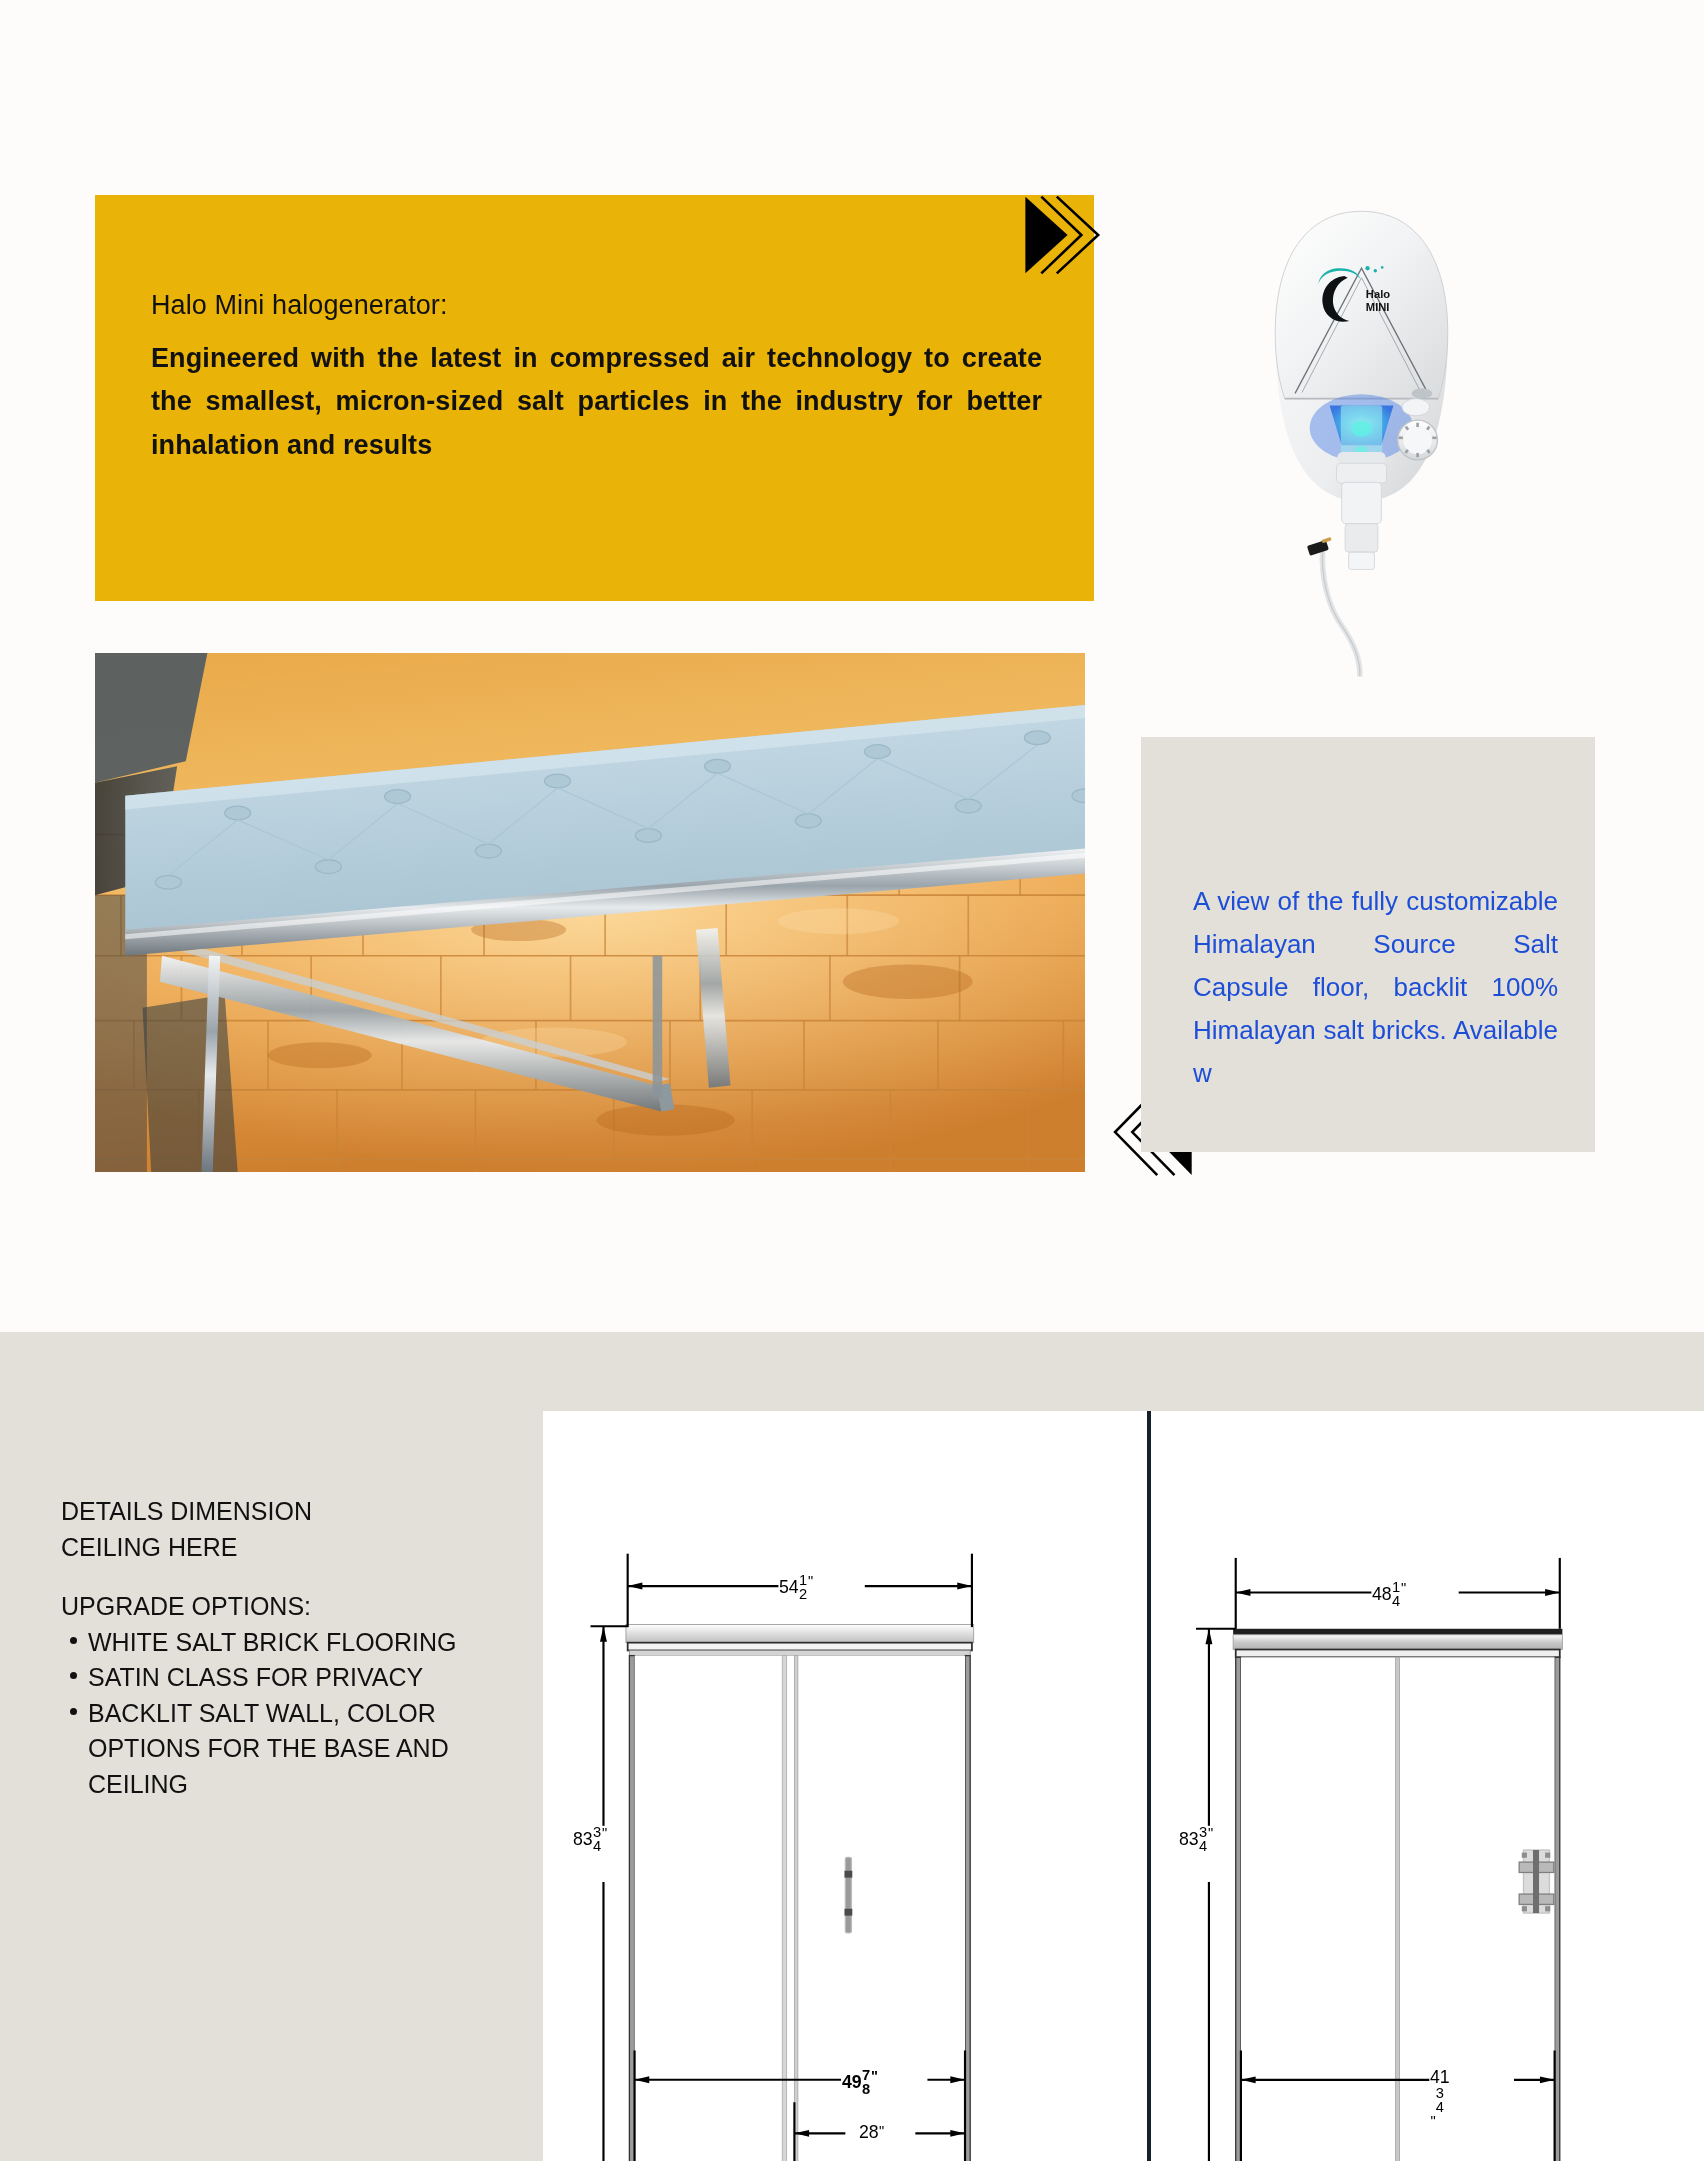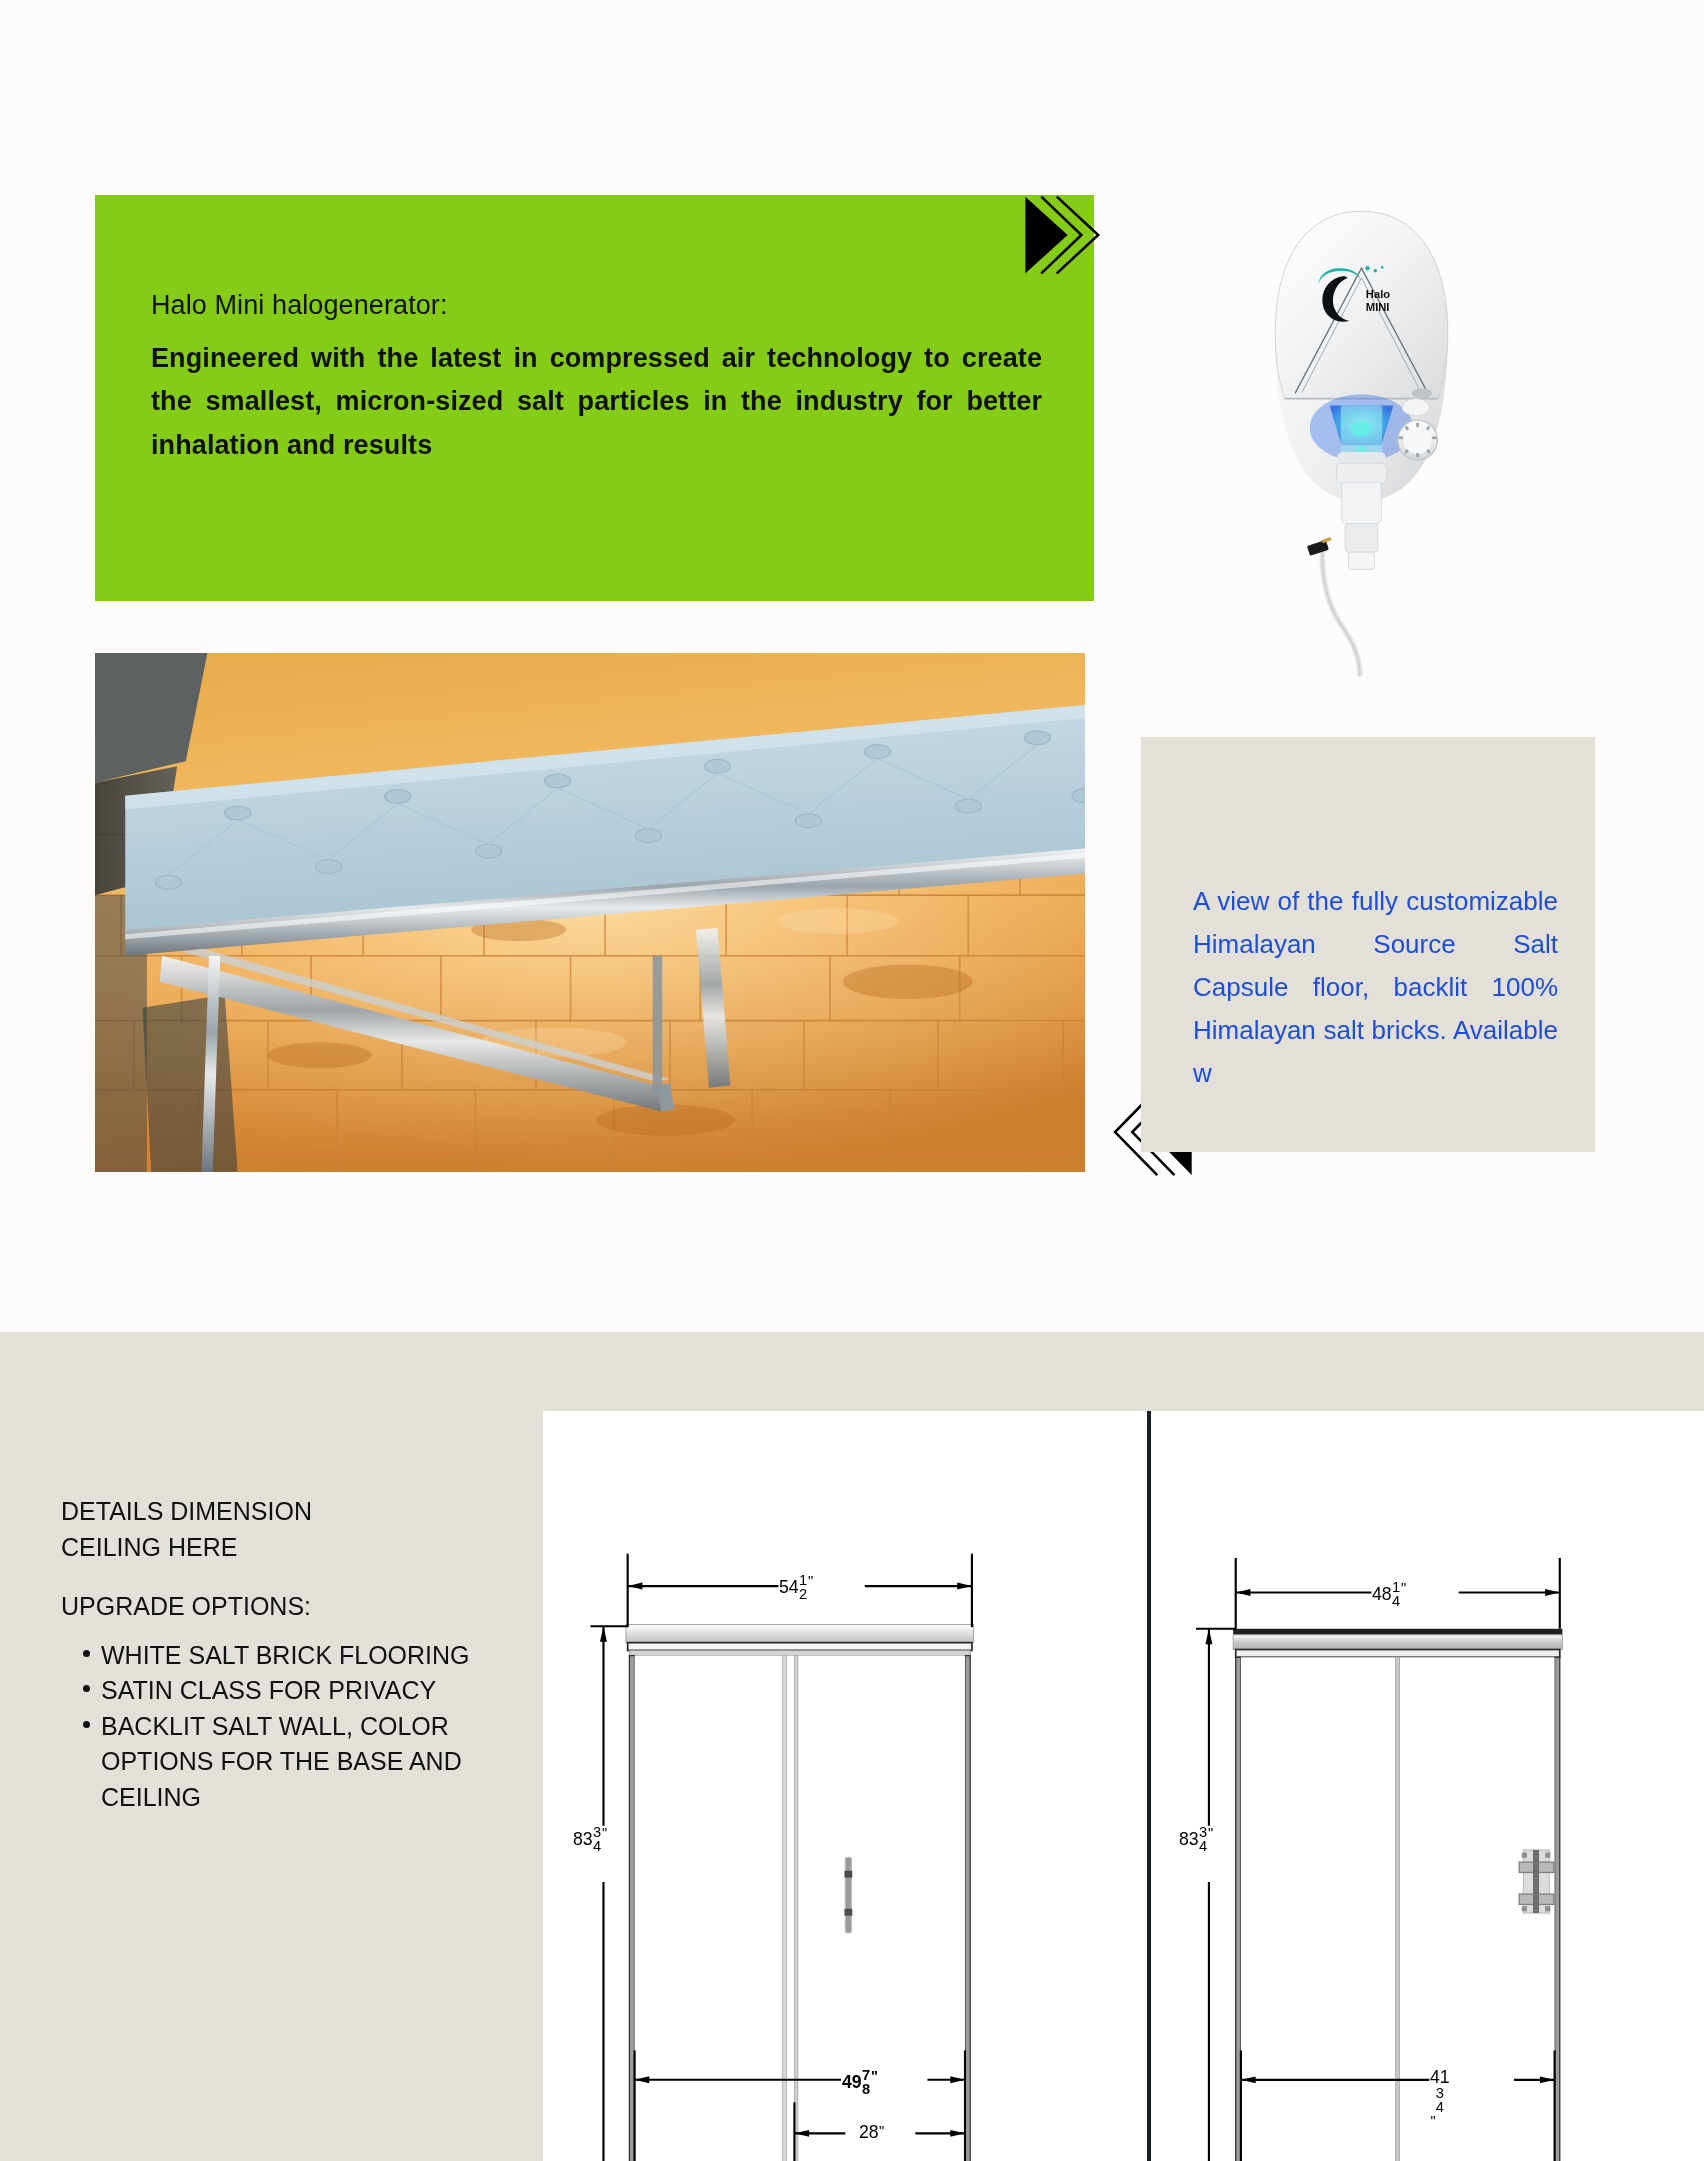--- a/index.html
+++ b/index.html
@@ -13,21 +13,21 @@
 
   
   .abs{position:absolute;}
 
   
   .beige{background:#E3DFD9;}
 
   
   #desc-card{
     left:95px;top:195px;width:999px;height:406px;
-    background:#84cc16;
+    background:#eab308;
   }
   #desc-card .inner{
     position:absolute;left:56px;top:89px;right:52px;
   }
   #desc-title{
     font-size:27px;color:#111;line-height:1.62;
     font-family:"Liberation Sans", sans-serif;
     font-weight:400;letter-spacing:0.1px;
   }
   #desc-body{
@@ -83,21 +83,21 @@
 
   
   #spec-block{
     left:61px;top:1494px;width:432px;
   }
   #spec-block .line{
     font-size:25px;color:#111;line-height:1.42;font-weight:400;
   }
   #spec-block .spacer{height:24px;}
   #spec-block ul{
-    margin:13px;padding:0 0 0 27px;list-style:none;
+    margin:0;padding:0 0 0 27px;list-style:none;
   }
   #spec-block li{
     font-size:25px;color:#111;line-height:1.42;
     position:relative;margin:0;font-weight:400;
   }
   #spec-block li:before{
     content:"";position:absolute;left:-18px;top:12px;
     width:7.3px;height:7.3px;border-radius:50%;background:#111;
   }
 

